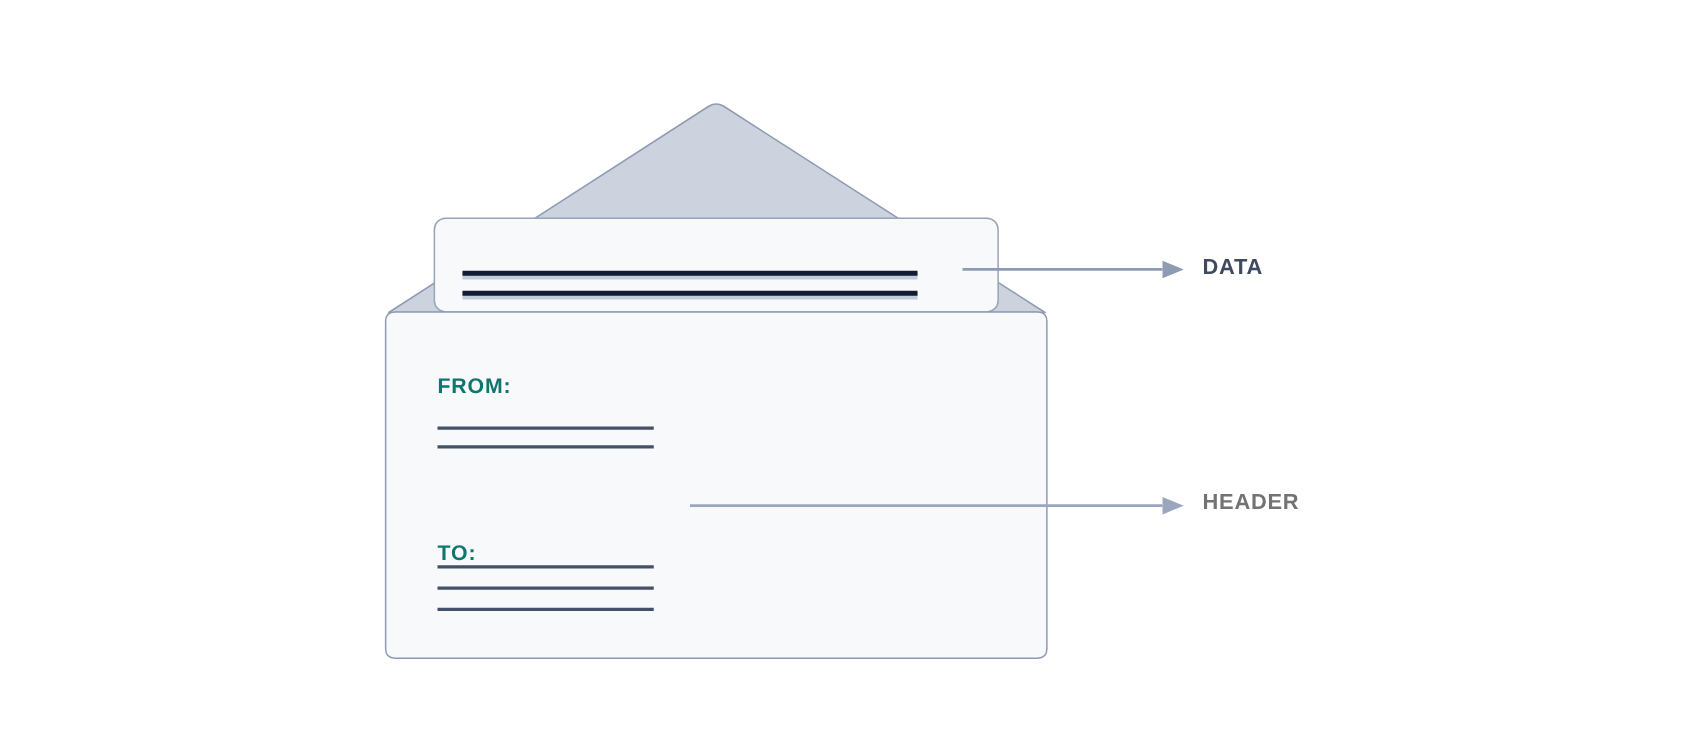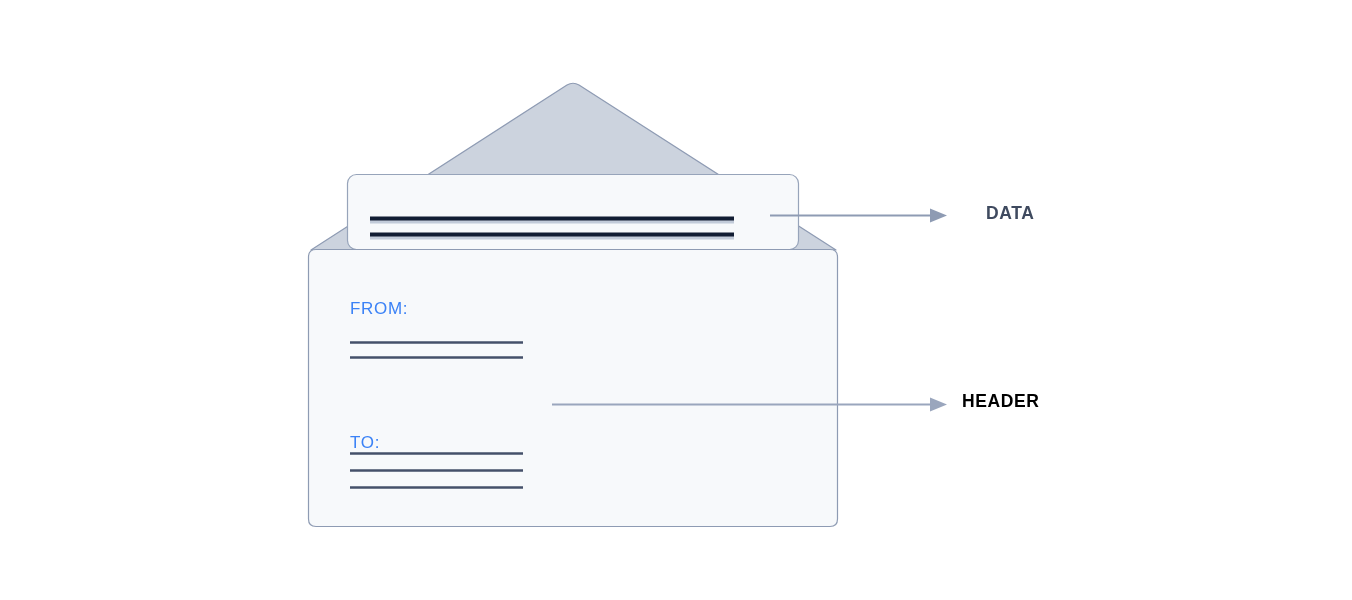--- a/index.html
+++ b/index.html
@@ -34,33 +34,32 @@
     font-weight: bold;
     font-size: 17.5px;
     letter-spacing: 0.6px;
     white-space: nowrap;
     line-height: 1;
   }
   #label-data {
     left: 962px;
     top: 205px;
     color: #3f4a5f;
-    margin-left: 24px;
   }
   #label-header {
     left: 962px;
     top: 393px;
-    color: #000000;
+    color: #737373;
   }
   .field-label {
     position: absolute;
-    font-weight: normal;
+    font-weight: bold;
     font-size: 17px;
     letter-spacing: 0.7px;
-    color: #3b82f6;
+    color: #0f766e;
     white-space: nowrap;
     line-height: 1;
   }
   #field-from-label { left: 350px; top: 300px; }
   #field-to-label   { left: 350px; top: 434px; }
 </style>
 </head>
 <body>
 
 <div id="diagram-root">

